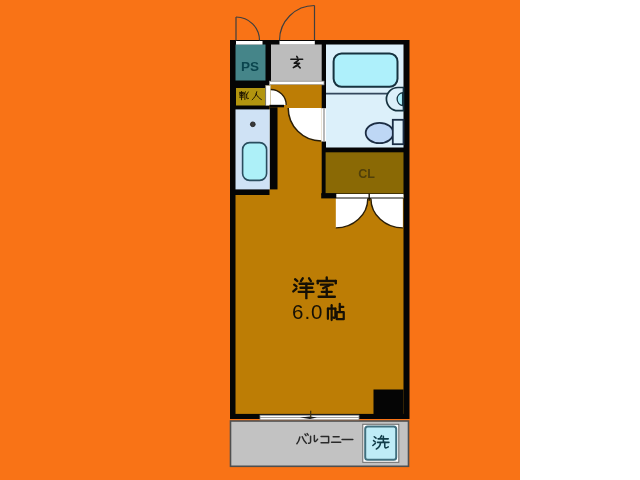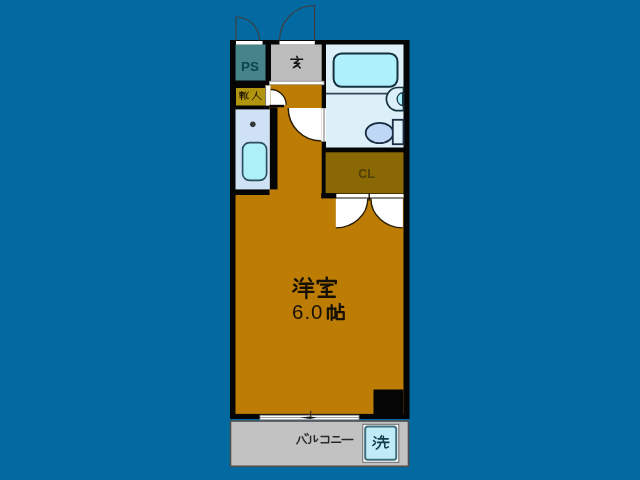--- a/index.html
+++ b/index.html
@@ -1,16 +1,16 @@
 <!DOCTYPE html>
 <html><head>
 <meta charset="utf-8">
 <style>
 html,body{margin:0;padding:0;background:#ffffff;}
-#stage{position:relative;width:640px;height:480px;background:#0369a1;overflow:hidden;}
+#stage{position:relative;width:520px;height:480px;background:#f97316;overflow:hidden;}
 text{font-family:"Liberation Sans",sans-serif;}
 </style>
 </head>
 <body>
 <div id="stage">
 <svg width="640" height="480" viewBox="0 0 640 480">
 <defs>
 <g id="kGen" stroke="#161616" stroke-width="10" fill="none" stroke-linecap="round" stroke-linejoin="round">
   <path d="M50,6 L56,16"></path>
           <path d="M12,24 H88"></path>

